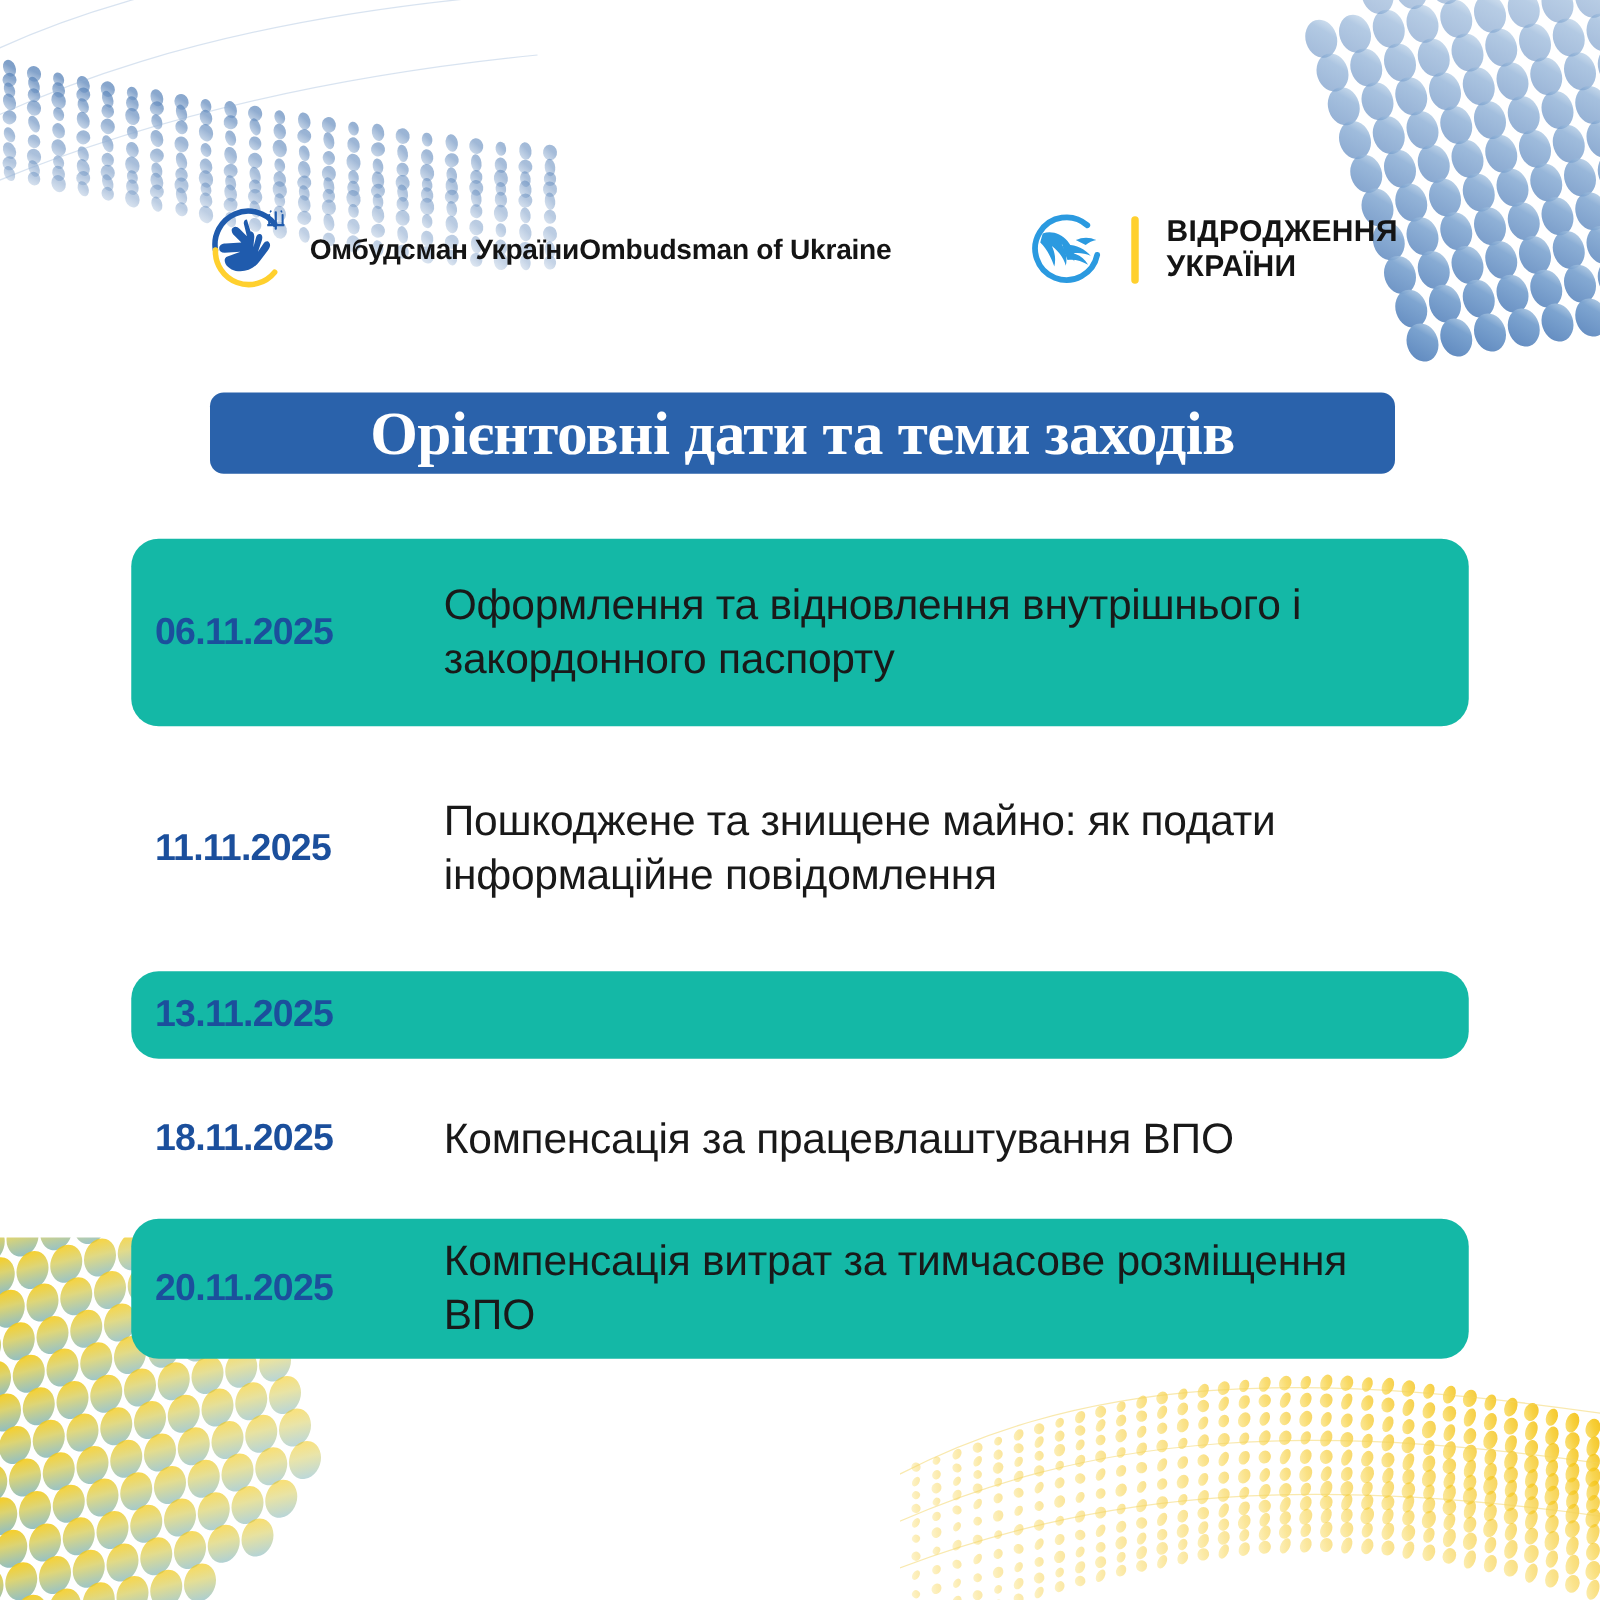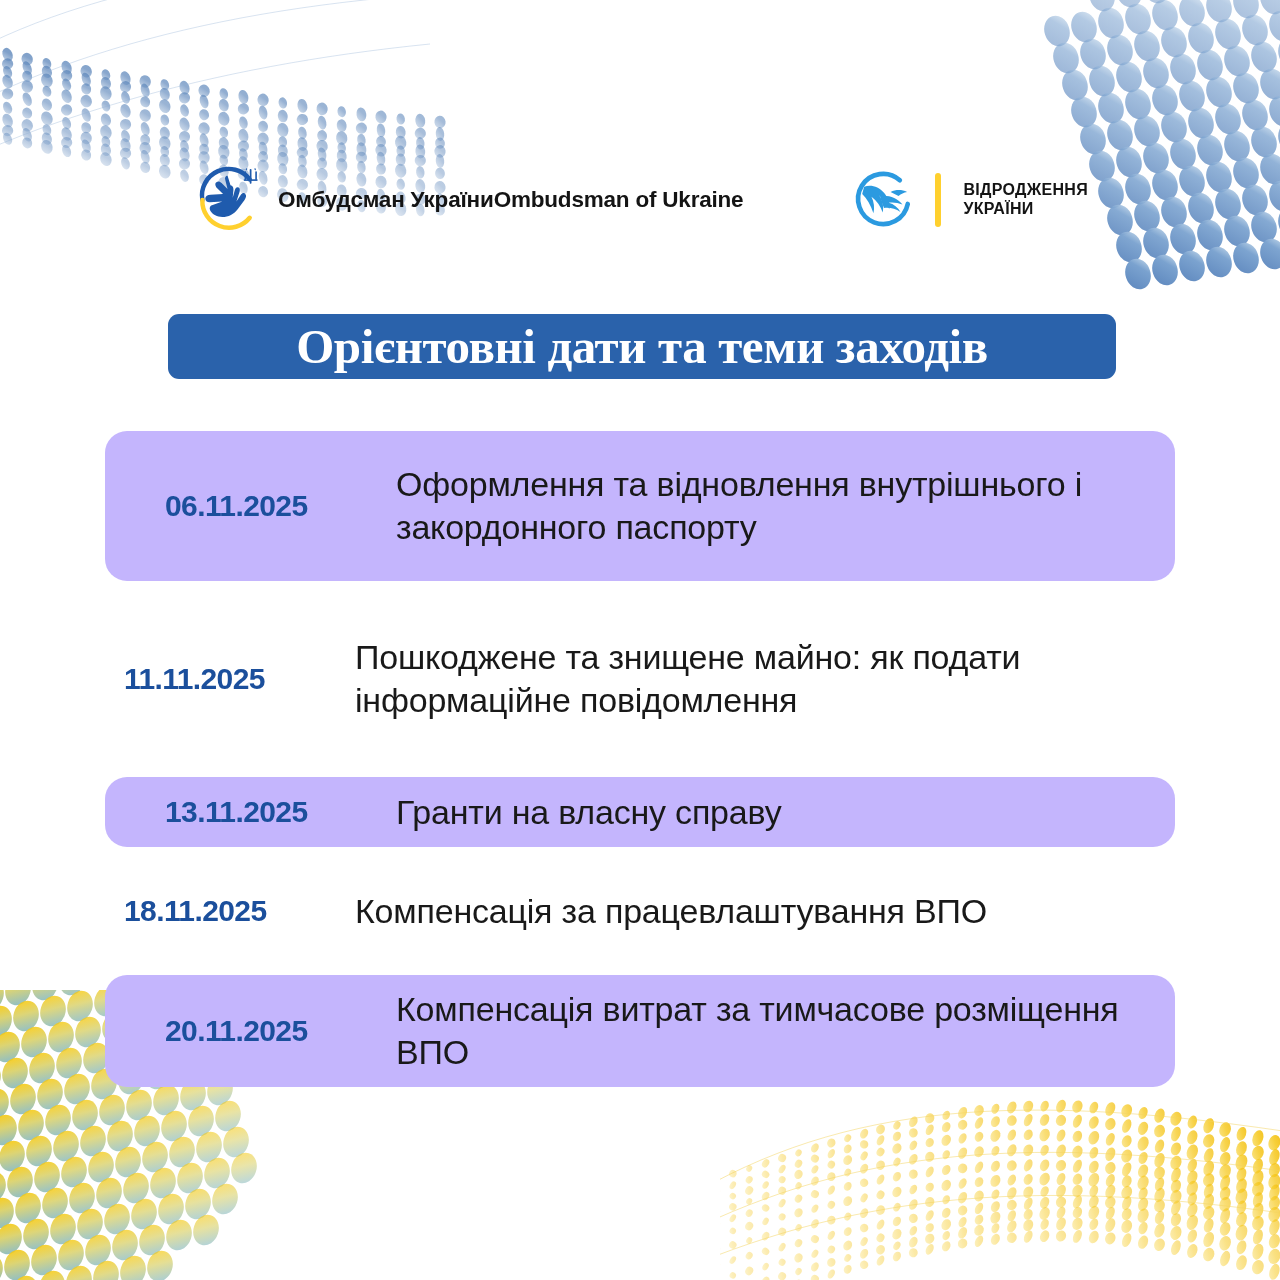--- a/index.html
+++ b/index.html
@@ -37,21 +37,21 @@
     letter-spacing:-0.2px;
   }
 
   #vidrodzhennia-logo .mark { width:66px; height:66px; flex:0 0 auto; }
   #vidrodzhennia-logo .divider {
     width:6px; height:54px; background:#ffd02e; border-radius:3px;
     margin:0 22px 0 18px; flex:0 0 auto;
   }
   #vidrodzhennia-logo .lines { display:flex; flex-direction:column; line-height:1.16; }
   #vidrodzhennia-logo .lines span {
-    font-size:16px; font-weight:bold; color:#141414; white-space:nowrap;
+    font-size:24px; font-weight:bold; color:#141414; white-space:nowrap;
     letter-spacing:0.3px;
   }
 
   
   #title-banner {
     position:absolute;
     left:168px; top:314px;
     width:948px; height:65px;
     background:#2a62ab;
     border-radius:11px;
@@ -71,21 +71,21 @@
     left:105px; top:431px;
     width:1070px;
   }
   .event-row {
     display:flex;
     align-items:center;
     border-radius:22px;
     padding:18px 0;
     min-height:70px;
   }
-  .event-row.tinted   { background:#c4b5fd;padding-left:41px; }
+  .event-row.tinted   { background:#14b8a6; }
   .event-row.untinted { background:transparent; }
 
   .event-date {
     flex:0 0 250px;
     padding-left:19px;
     font-size:30px;
     font-weight:bold;
     color:#1b4f9c;
     letter-spacing:-0.6px;
     white-space:nowrap;
@@ -1166,21 +1166,20 @@
     <div class="event-topic">Оформлення та відновлення внутрішнього і закордонного паспорту</div>
   </div>
 
   <div class="event-row untinted r2">
     <div class="event-date">11.11.2025</div>
     <div class="event-topic">Пошкоджене та знищене майно: як подати інформаційне повідомлення</div>
   </div>
 
   <div class="event-row tinted r3">
     <div class="event-date">13.11.2025</div>
-    <div class="event-topic">Гранти на власну справу</div>
   </div>
 
   <div class="event-row untinted r4">
     <div class="event-date">18.11.2025</div>
     <div class="event-topic">Компенсація за працевлаштування ВПО</div>
   </div>
 
   <div class="event-row tinted r5">
     <div class="event-date">20.11.2025</div>
     <div class="event-topic">Компенсація витрат за тимчасове розміщення ВПО</div>

